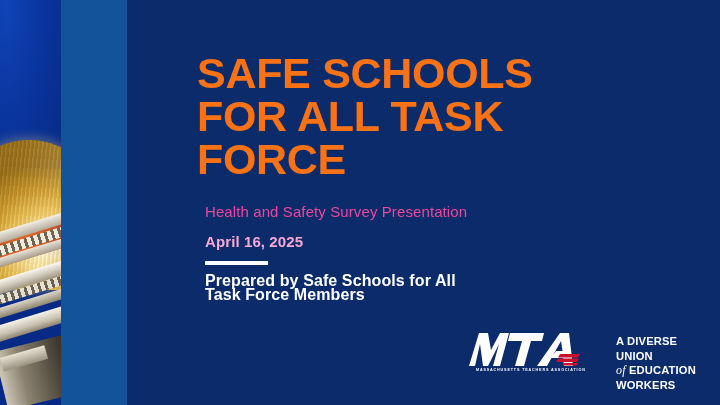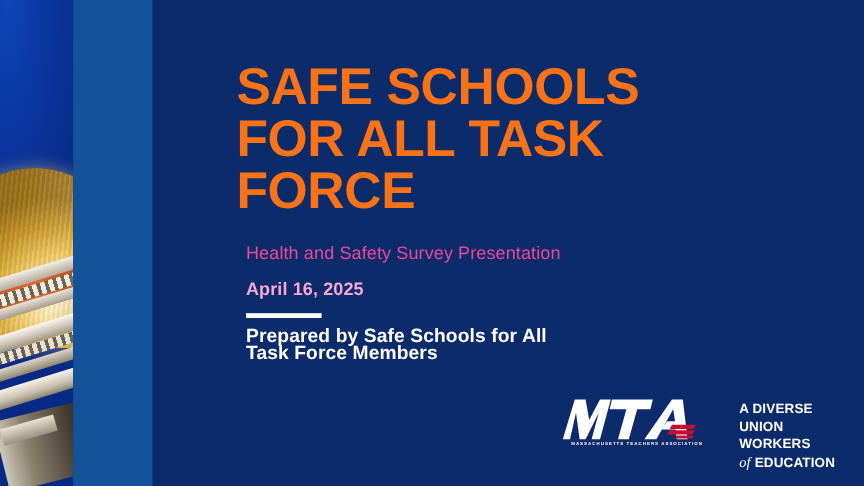--- a/index.html
+++ b/index.html
@@ -304,19 +304,19 @@
         <polygon fill="#c8102e" points="192,57 234,57 230,64 188,64"></polygon>
         <polygon fill="#c8102e" points="204,66 232,66 229,71 201,71"></polygon>
       </svg>
       <div class="mta-assoc">MASSACHUSETTS TEACHERS ASSOCIATION</div>
     </div>
 
     <div class="mta-divider"></div>
 
     <div class="tagline">
       <div>A DIVERSE UNION</div>
+      <div><span class="of">of</span> <span>EDUCATION</span></div>
       <div>WORKERS</div>
-      <div><span class="of">of</span> <span>EDUCATION</span></div>
     </div>
 
   </div>
 
 </div>
 
 </body></html>

